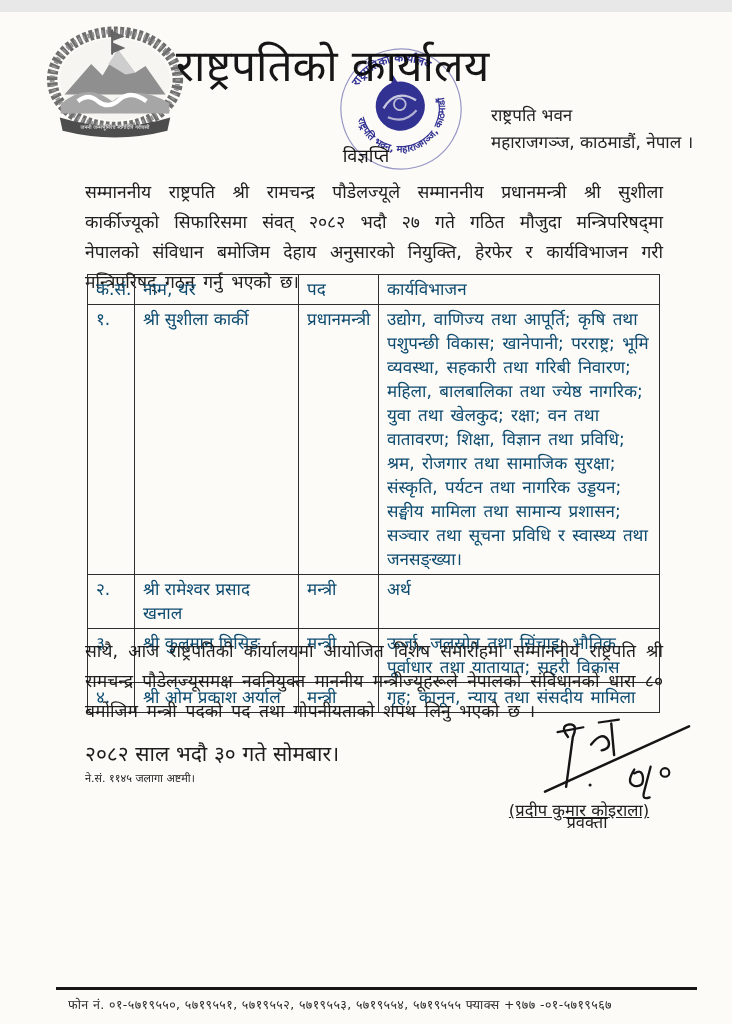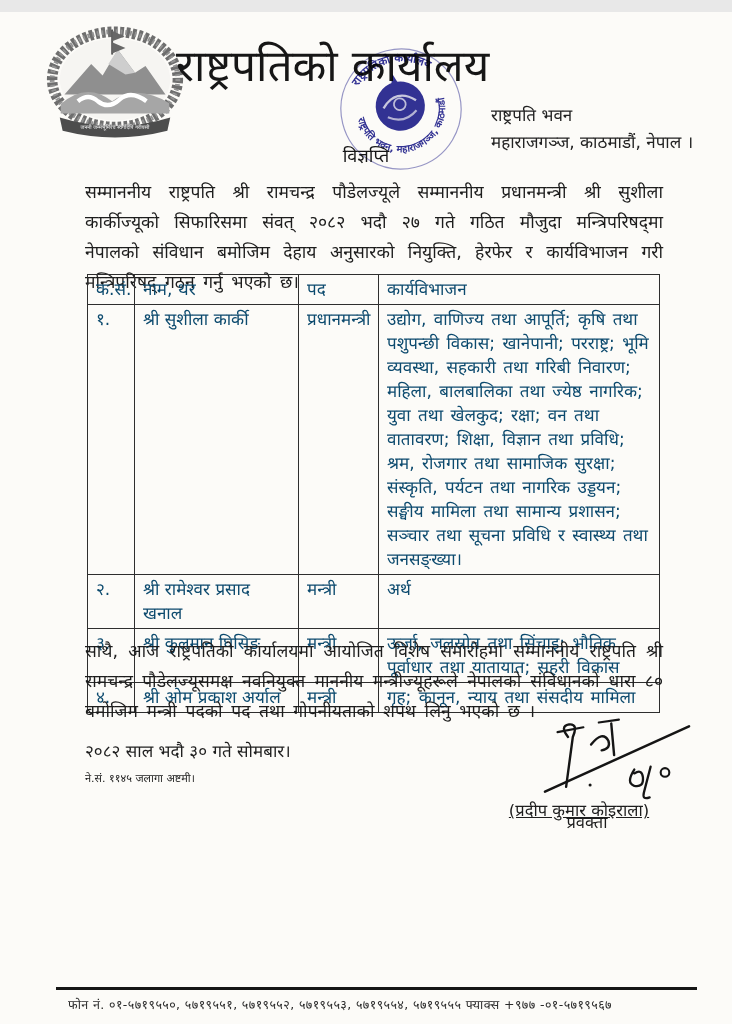--- a/index.html
+++ b/index.html
@@ -38,21 +38,21 @@
   }
   table.cabinet th, table.cabinet td {
     border:1.4px solid #2e2e2e; vertical-align:top; text-align:left;
     padding:2px 8px 3px 8px; line-height:24px; font-weight:400;
   }
   col.c-sn   { width:47px; }
   col.c-name { width:164px; }
   col.c-pos  { width:80px; }
   td.portfolio { text-align:justify; word-spacing:2px; }
   
-  .date-line1 { position:absolute; left:85px; top:727px; font-size:17px; }
+  .date-line1 { position:absolute; left:85px; top:727px; font-size:21px; }
   .date-line2 { position:absolute; left:85px; top:758px; font-size:11px; }
   .signature-scribble { position:absolute; left:533px; top:699px; width:168px; height:96px; }
   .signer-name { position:absolute; left:494px; top:786px; width:170px; text-align:center; font-size:16.5px;text-decoration:underline; }
   .signer-role { position:absolute; left:502px; top:798px; width:170px; text-align:center; font-size:16.5px; }
   
   .footer-rule { position:absolute; left:56px; top:975px; width:641px; height:3px; background:#161616; }
   .footer-text { position:absolute; left:68px; top:984px; font-size:12.5px; letter-spacing:.4px; color:#2b2b2b; white-space:nowrap; }
 </style>
 </head>
 <body>

